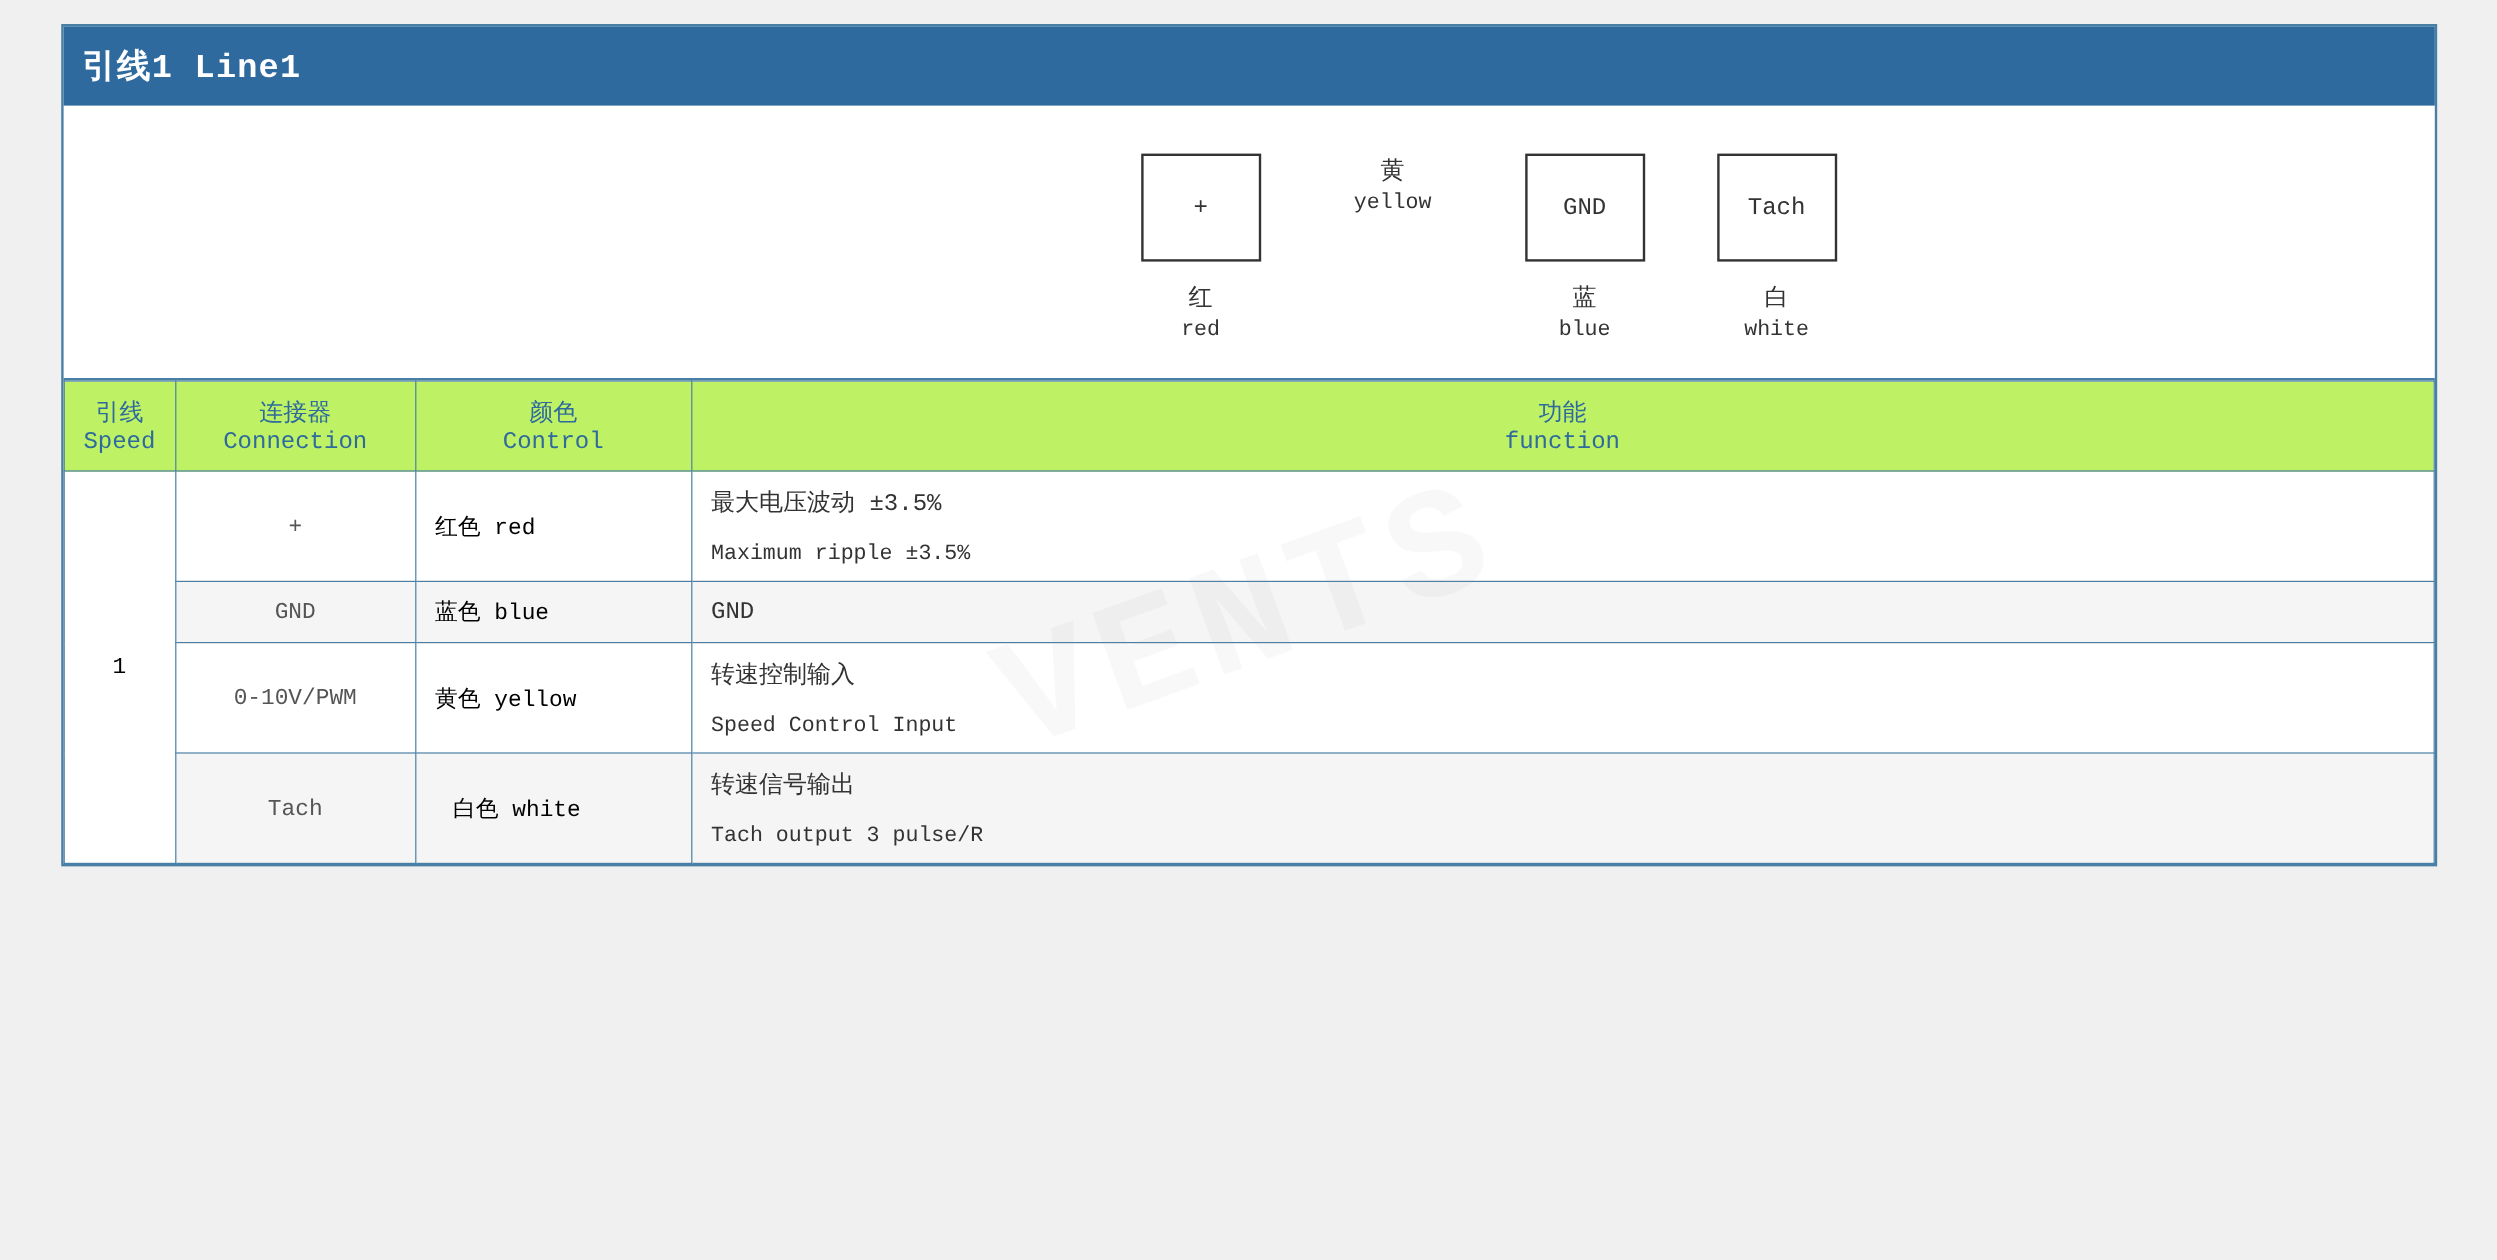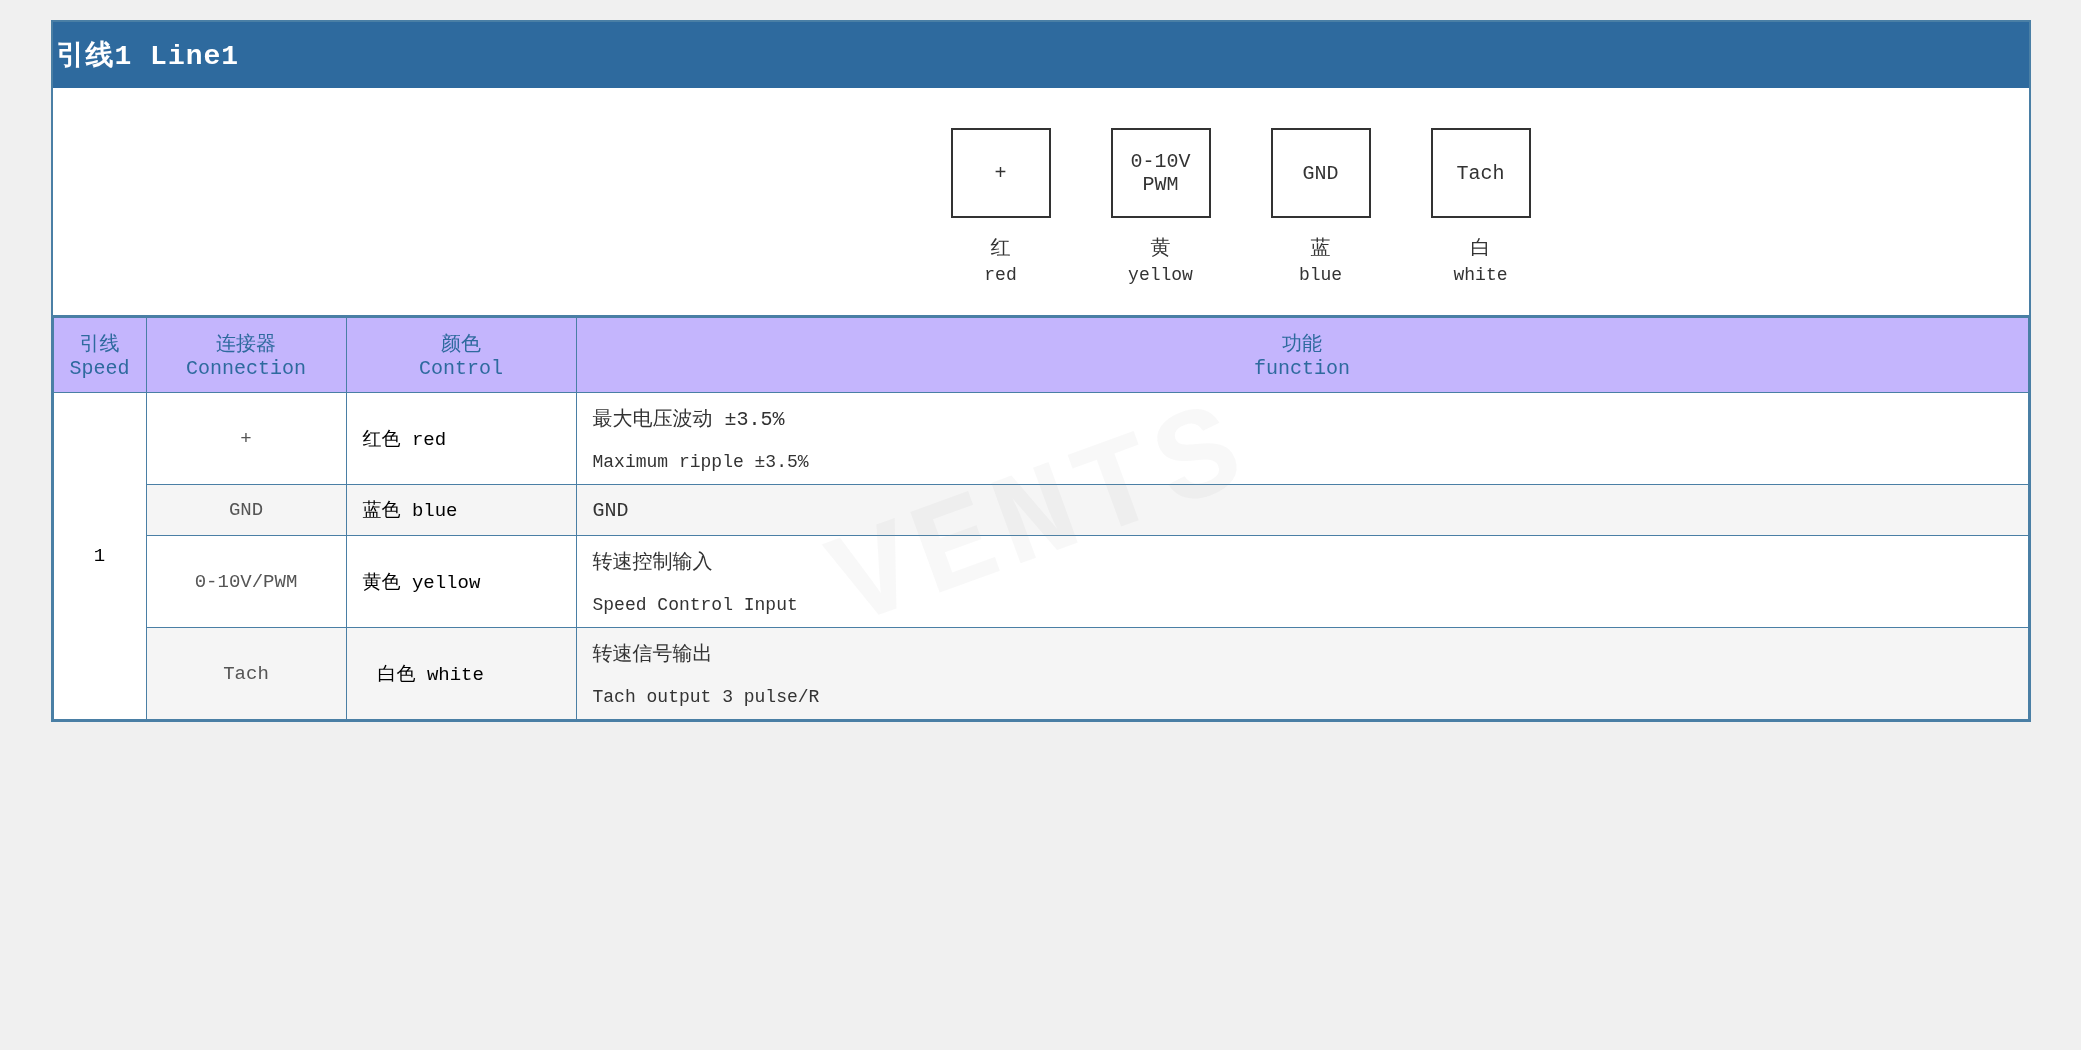--- a/index.html
+++ b/index.html
@@ -19,21 +19,21 @@
 
     .main-container {
       width: 1980px;
       border: 2px solid #4a7fa5;
       background: #fff;
     }
 
     .header {
       background: #2e6a9e;
       color: #fff;
-      padding: 14px 4px;
+      padding: 14px 16px;
       font-size: 28px;
       font-weight: bold;
       letter-spacing: 1px;
     }
 
     .diagram-section {
       padding: 40px 20px 30px 20px;
       border-bottom: 2px solid #4a7fa5;
       display: flex;
       justify-content: center;
@@ -84,21 +84,21 @@
 
     .data-table th,
     .data-table td {
       border: 1px solid #4a7fa5;
       padding: 12px 16px;
       vertical-align: middle;
       font-size: 19px;
     }
 
     .data-table thead tr {
-      background: #c4b5fd;
+      background: #bef264;
     }
 
     .data-table thead th {
       color: #2e6a9e;
       font-weight: normal;
       font-size: 20px;
     }
 
     .col-line {
       width: 90px;
@@ -184,22 +184,20 @@
 
   <div class="diagram-section">
     <div class="diagram-inner">
 
     <div class="connector-block">
           <div class="connector-box" style="white-space: pre-line; text-align: center;">+</div>
           <span class="connector-label-zh">红</span>
           <span class="connector-label-en">red</span>
         </div>
         <div class="connector-block">
-          <div class="connector-box" style="white-space: pre-line; text-align: center;">0-10V
-PWM</div>
           <span class="connector-label-zh">黄</span>
           <span class="connector-label-en">yellow</span>
         </div>
         <div class="connector-block">
           <div class="connector-box" style="white-space: pre-line; text-align: center;">GND</div>
           <span class="connector-label-zh">蓝</span>
           <span class="connector-label-en">blue</span>
         </div>
         <div class="connector-block">
           <div class="connector-box" style="white-space: pre-line; text-align: center;">Tach</div>

